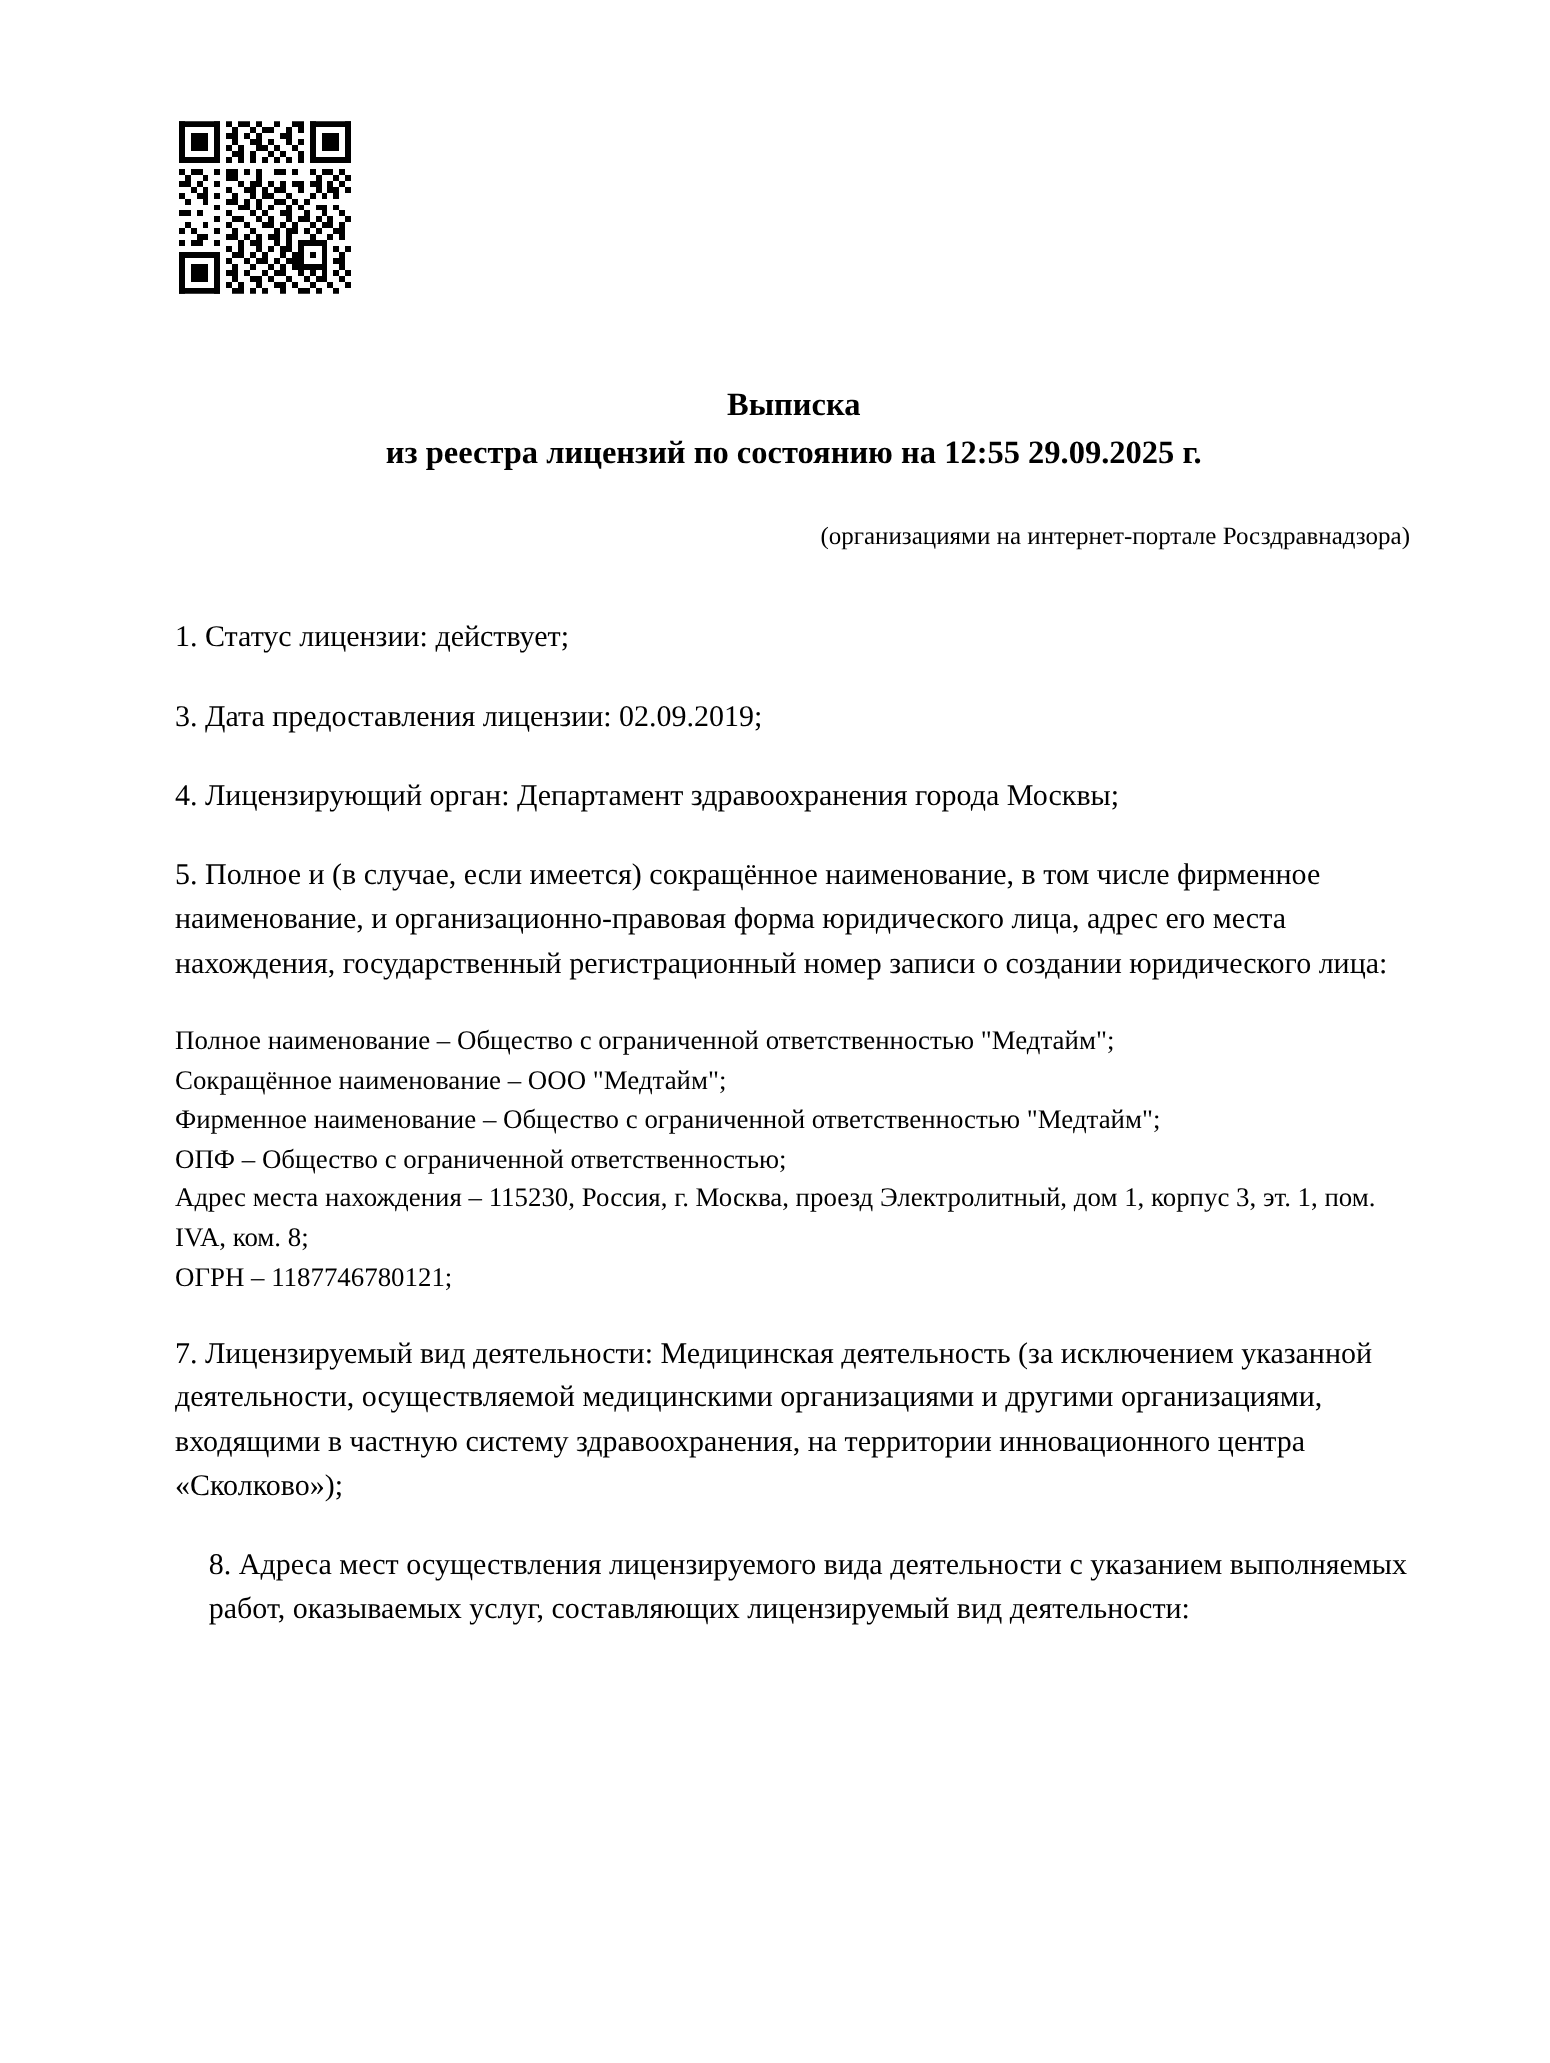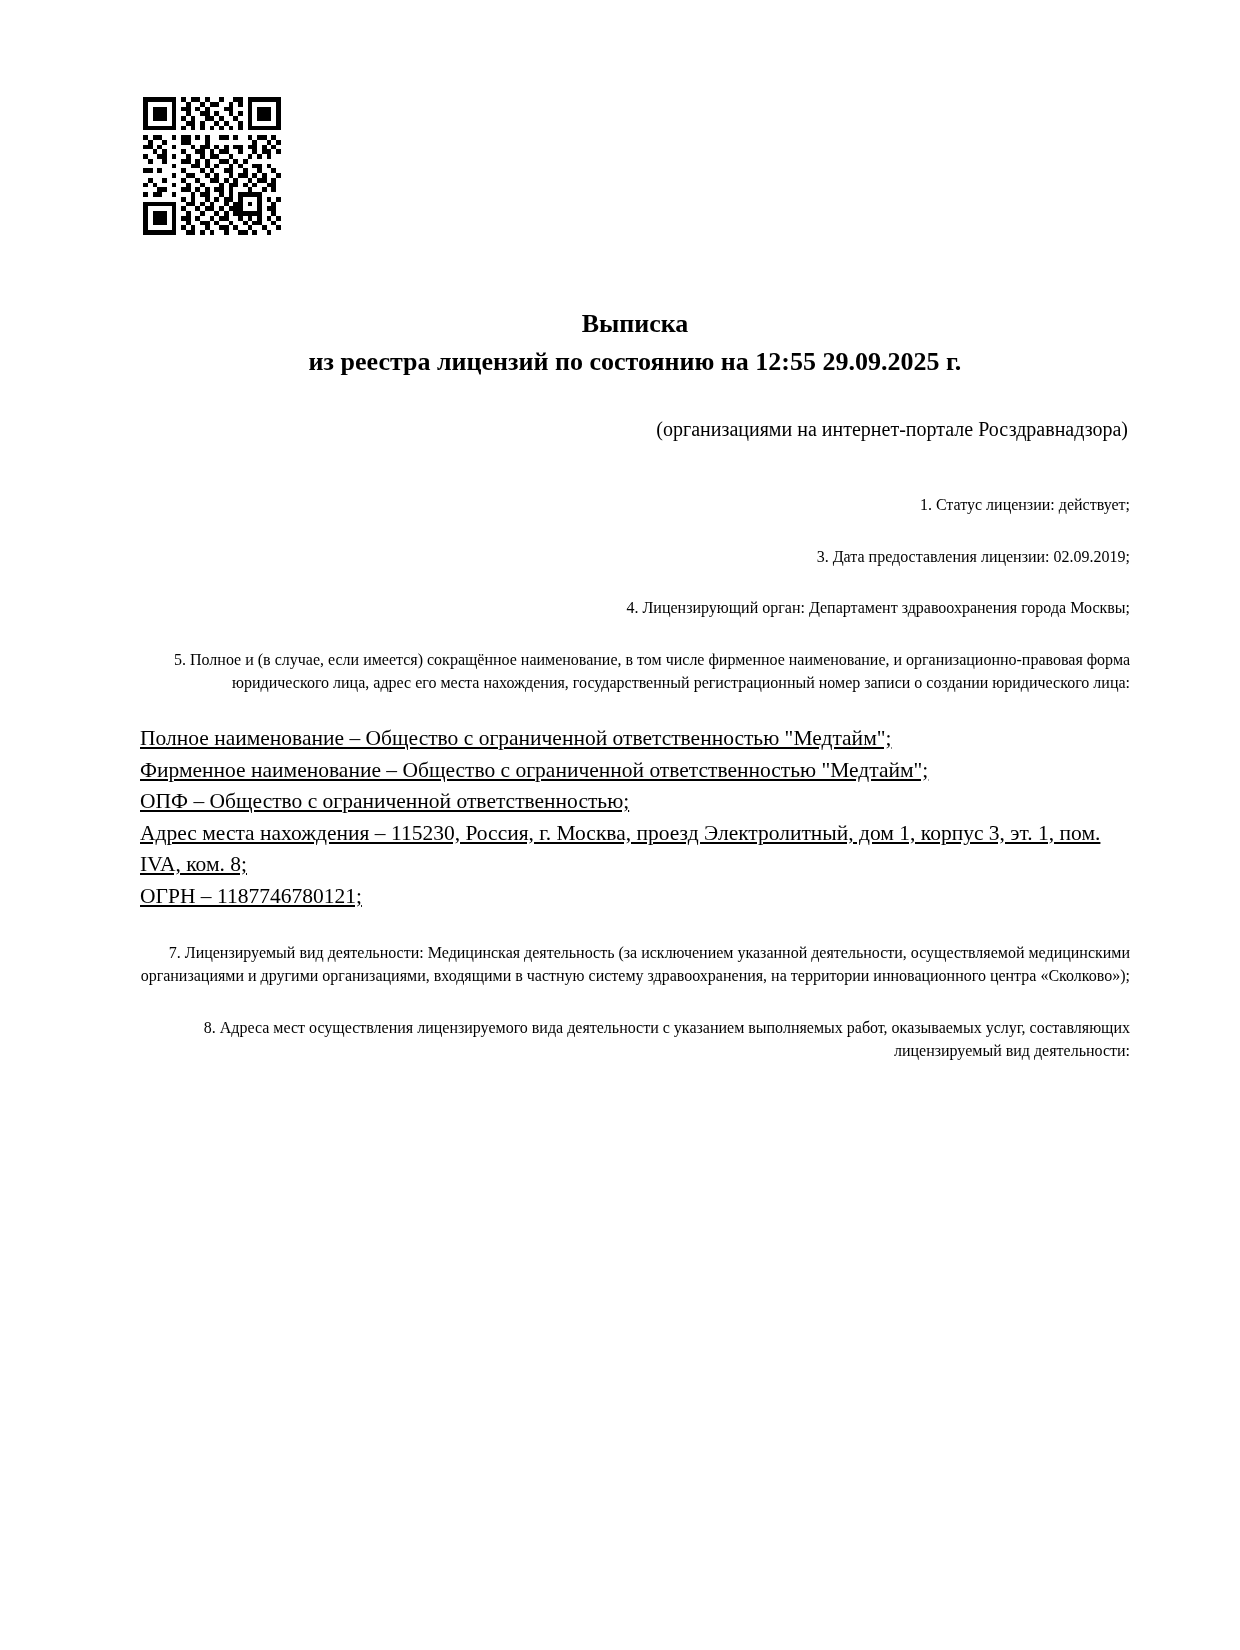--- a/index.html
+++ b/index.html
@@ -55,34 +55,33 @@
   .subtitle {
     text-align: right;
     font-size: 20px;
     margin-top: 38px;
     margin-right: 2px;
   }
   .body-block {
     margin-top: 52px;
   }
   p.item {
-    font-size: 16px;
+    font-size: 24px;
     line-height: 1.47;
     margin: 0 0 28px 0;
-    text-align: right;
+    text-align: left;
   }
   p.item:last-child {
     margin-bottom: 0;
     margin-left: 27px;
   }
   .sub-lines {
     font-size: 21.5px;
     line-height: 1.47;
     margin: 16px 0 28px 0;
-    text-decoration: underline;
   }
   .sub-lines div {
     margin: 0;
   }
 </style>
 </head>
 <body>
 
 <div class="page">
 
@@ -340,20 +339,21 @@
     <div class="subtitle">(организациями на интернет-портале Росздравнадзора)</div>
 
     <div class="body-block">
       <p class="item">1. Статус лицензии: действует;</p>
       <p class="item">3. Дата предоставления лицензии: 02.09.2019;</p>
       <p class="item">4. Лицензирующий орган: Департамент здравоохранения города Москвы;</p>
       <p class="item">5. Полное и (в случае, если имеется) сокращённое наименование, в том числе фирменное наименование, и организационно-правовая форма юридического лица, адрес его места нахождения, государственный регистрационный номер записи о создании юридического лица:</p>
 
       <div class="sub-lines">
         <div>Полное наименование – Общество с ограниченной ответственностью "Медтайм";</div>
+        <div>Сокращённое наименование – ООО "Медтайм";</div>
         <div>Фирменное наименование – Общество с ограниченной ответственностью "Медтайм";</div>
         <div>ОПФ – Общество с ограниченной ответственностью;</div>
         <div>Адрес места нахождения – 115230, Россия, г. Москва, проезд Электролитный, дом 1, корпус 3, эт. 1, пом. IVA, ком. 8;</div>
         <div>ОГРН – 1187746780121;</div>
       </div>
 
       <p class="item">7. Лицензируемый вид деятельности: Медицинская деятельность (за исключением указанной деятельности, осуществляемой медицинскими организациями и другими организациями, входящими в частную систему здравоохранения, на территории инновационного центра «Сколково»);</p>
       <p class="item">8. Адреса мест осуществления лицензируемого вида деятельности с указанием выполняемых работ, оказываемых услуг, составляющих лицензируемый вид деятельности:</p>
     </div>
 

